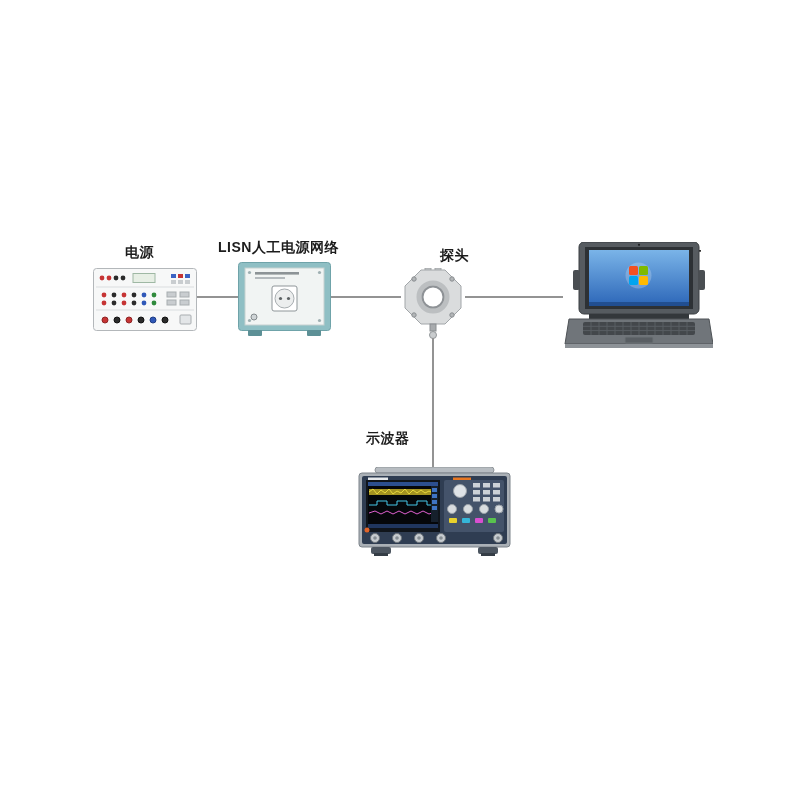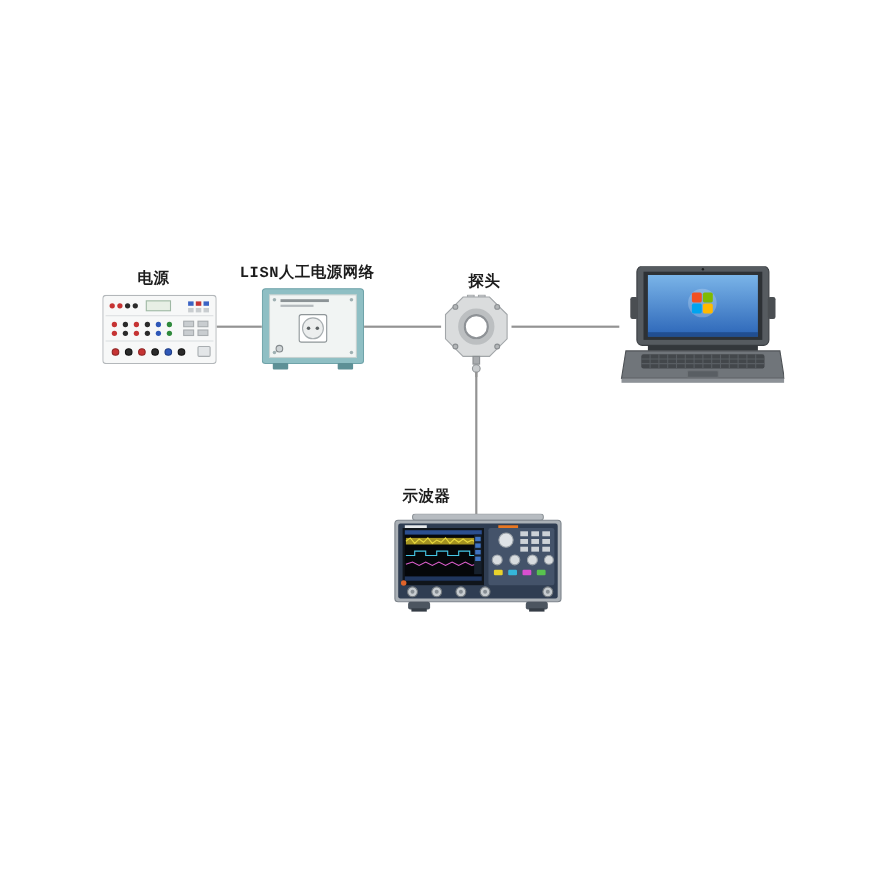--- a/index.html
+++ b/index.html
@@ -1,18 +1,18 @@
 <!DOCTYPE html>
 <html><head>
 <meta charset="utf-8">
 <style>
   html,body{margin:0;padding:0;background:#ffffff;}
   .canvas{
     position:relative;width:800px;height:800px;background:#ffffff;overflow:hidden;
-    font-family:Liberation Mono, monospace;
+    font-family:Liberation Sans, sans-serif;
   }
   .label{
     position:absolute;font-size:14px;font-weight:bold;color:#1c1c1c;
     white-space:nowrap;letter-spacing:0.5px;
   }
   .wire{position:absolute;background:#939393;}
   .wire.h{height:2px;}
   .wire.v{width:2px;}
   .device{position:absolute;line-height:0;}
   svg{display:block;}
@@ -22,23 +22,23 @@
 
 <div class="canvas">
 
   <div class="wire h" style="left:197px;top:296px;width:41px;"></div>
   <div class="wire h" style="left:331px;top:296px;width:70px;"></div>
   <div class="wire h" style="left:465px;top:296px;width:98px;"></div>
   <div class="wire v" style="left:432px;top:338px;height:130px;"></div>
 
   <div class="label" style="left:125px;top:244px;">电源</div>
   <div class="label" style="left:218px;top:239px;">LISN人工电源网络</div>
-  <div class="label" style="left:426px;top:247px;">探头</div>
+  <div class="label" style="left:440px;top:247px;">探头</div>
   <div class="label" style="left:672px;top:247px;">EUT</div>
-  <div class="label" style="left:366px;top:442px;">示波器</div>
+  <div class="label" style="left:366px;top:430px;">示波器</div>
 
   <div class="device" style="left:93px;top:268px;">
     <svg width="104" height="63" viewBox="0 0 104 63">
       <rect x="0.5" y="0.5" width="103" height="62" rx="3" fill="#f7f8f8" stroke="#b3b7ba"></rect>
       <line x1="3" y1="19" x2="101" y2="19" stroke="#dadddf"></line>
       <line x1="3" y1="42" x2="101" y2="42" stroke="#dadddf"></line>
 
       <circle cx="9" cy="10" r="2.4" fill="#c63434"></circle>
       <circle cx="16" cy="10" r="2.4" fill="#c63434"></circle>
       <circle cx="23" cy="10" r="2.4" fill="#2b2b2b"></circle>

